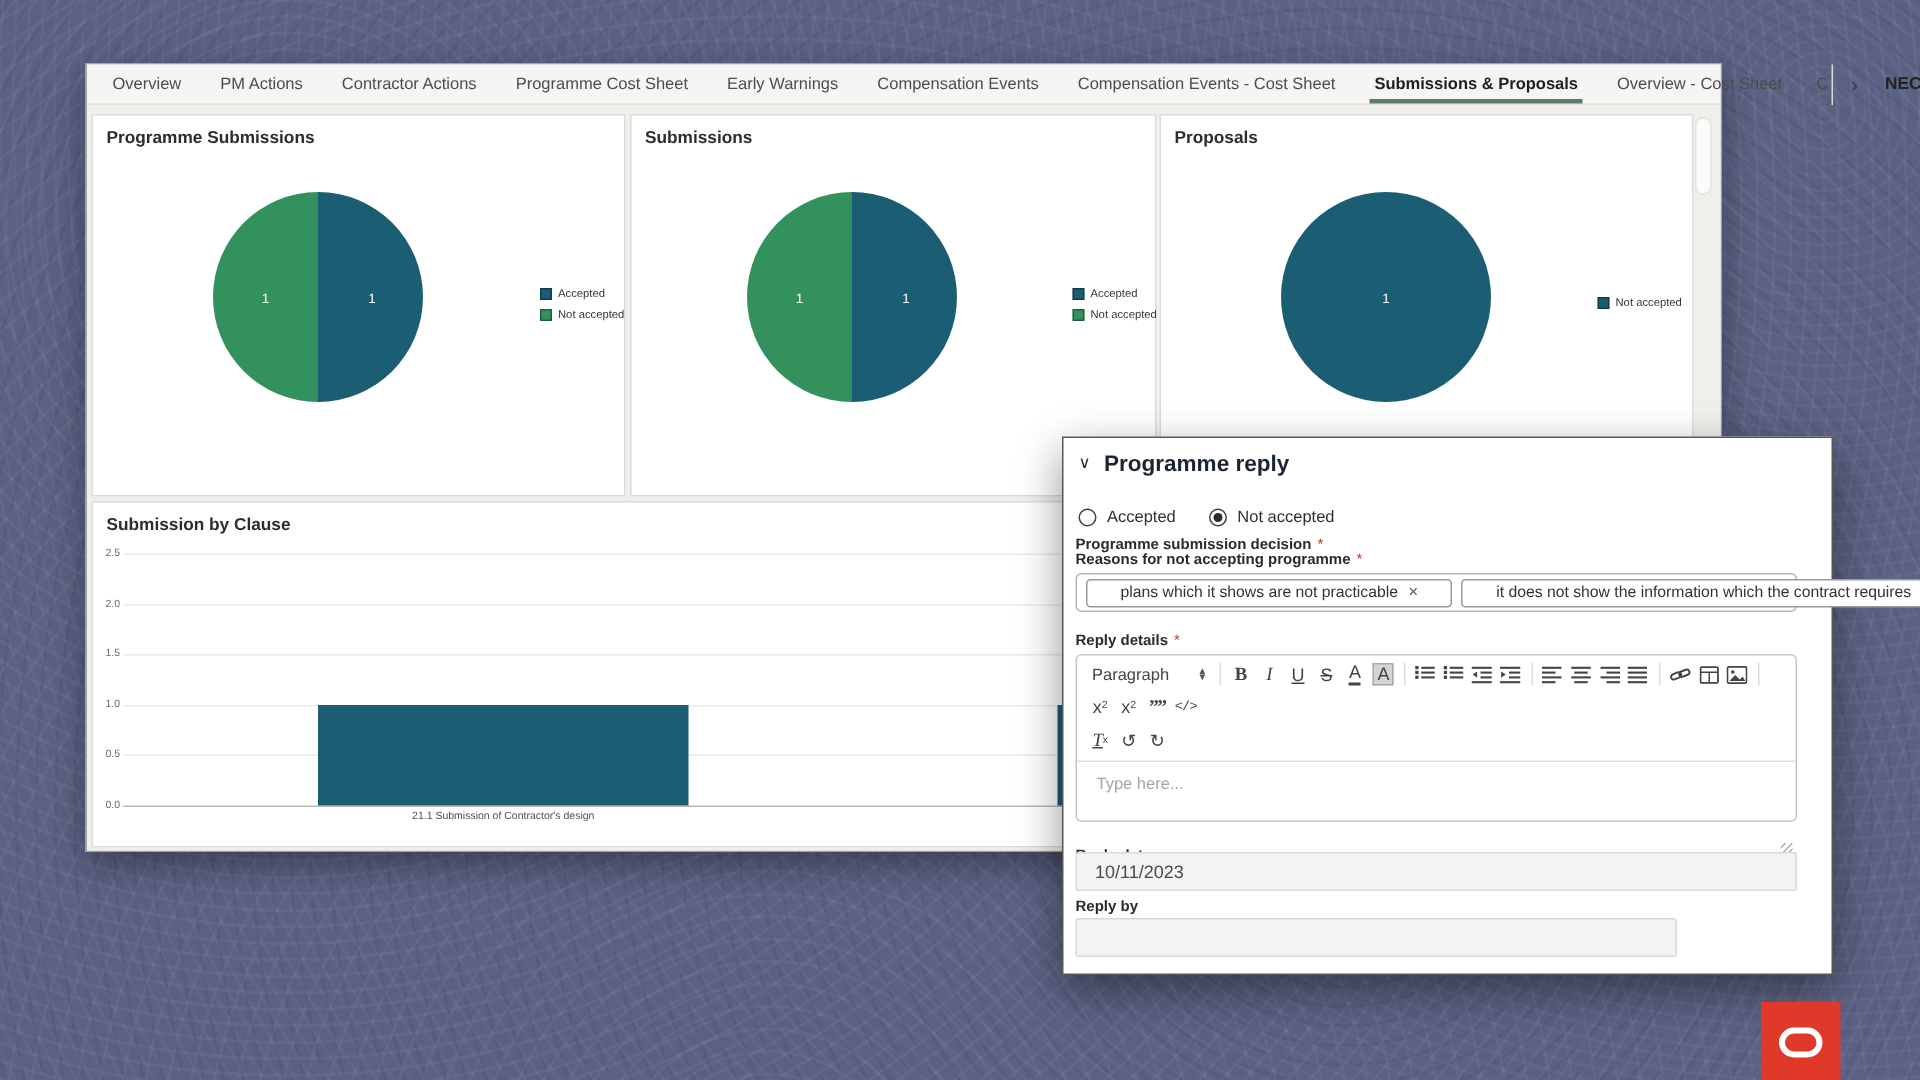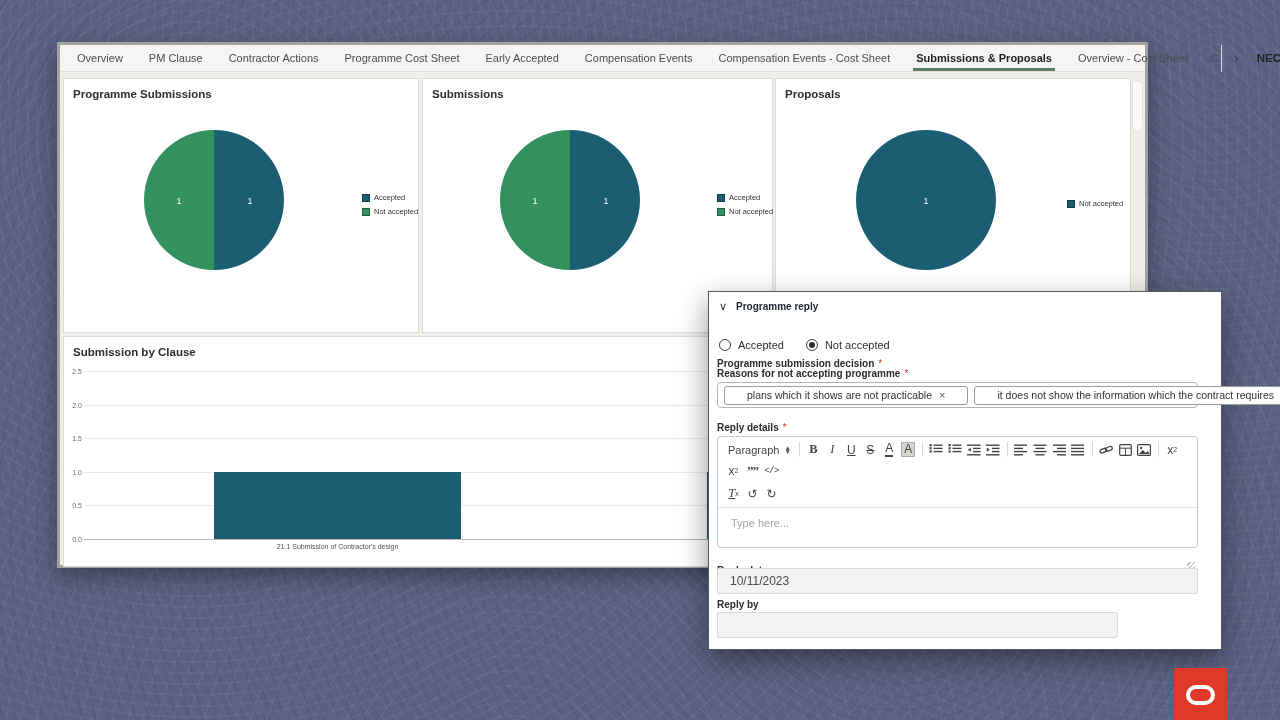--- a/index.html
+++ b/index.html
@@ -11,21 +11,21 @@
       repeating-radial-gradient(circle at 15% 20%, rgba(255,255,255,0.04) 0 2px, transparent 2px 11px),
       repeating-radial-gradient(circle at 70% 75%, rgba(0,0,0,0.05) 0 2px, transparent 2px 13px),
       repeating-radial-gradient(circle at 95% 10%, rgba(255,255,255,0.03) 0 2px, transparent 2px 9px),
       repeating-radial-gradient(circle at 40% 110%, rgba(255,255,255,0.035) 0 2px, transparent 2px 15px);
     position:relative;
   }
 
   
   #window {
     position:absolute; left:57px; top:42px; width:1091px; height:526px;
-    background:#f6f5f3; border:3px solid #a3a3a3;
+    background:#f6f5f3; border:1px solid #a3a3a3;
     box-shadow:0 8px 22px rgba(0,0,0,.38);
   }
   .tabbar {
     position:absolute; top:0; left:0; right:0; height:27px;
     display:flex; align-items:stretch; background:#f6f5f3;
     border-bottom:1px solid #e2e0dc; padding-left:4px;
   }
   .tab {
     display:flex; align-items:center; padding:0 13px; font-size:11px;
     color:#4c4c4c; white-space:nowrap; cursor:pointer; position:relative;
@@ -73,21 +73,21 @@
 
   
   #modal {
     position:absolute; left:708px; top:291px; width:514px; height:359px;
     background:#fff; border:1px solid #54575c; box-shadow:0 10px 28px rgba(0,0,0,.42);
     font-size:11px; color:#333;
   }
   .m-abs { position:absolute; }
   .m-header { left:10px; top:9px; display:flex; align-items:center; gap:9px; }
   .m-chevron { font-size:11px; color:#2b2b2b; cursor:pointer; line-height:1; }
-  .m-title { font-size:10px; font-weight:bold; color:#1b2530; }
+  .m-title { font-size:15px; font-weight:bold; color:#1b2530; }
   .m-label { font-size:10px; font-weight:bold; color:#2b2b2b; }
   .req { color:#c0392b; margin-left:4px; font-size:10px; }
   .radio-row { display:flex; align-items:center; gap:22px; }
   .radio-item { display:flex; align-items:center; gap:7px; cursor:pointer; }
   .radio-circle { width:12px; height:12px; border:1.5px solid #3f3f3f; border-radius:50%;
     display:flex; align-items:center; justify-content:center; flex:none; background:#fff; }
   .radio-circle .dot { width:6px; height:6px; border-radius:50%; background:#2b2b2b; display:none; }
   .radio-item.selected .radio-circle .dot { display:block; }
   .radio-label { font-size:11px; color:#2e2e2e; }
 
@@ -105,21 +105,21 @@
   .tbtn b { font-family:"Liberation Serif", serif; font-size:12.5px; }
   .tbtn .it { font-family:"Liberation Serif", serif; font-style:italic; font-size:12.5px; }
   .tbtn .un { text-decoration:underline; }
   .tbtn .st { text-decoration:line-through; }
   .tbtn .un2 { border-bottom:2px solid #444; line-height:1.05; }
   .tbtn .hl { background:#d7d5d2; border:1px solid #aaa; padding:0 2px; line-height:1.1; }
   .tbtn sub { font-size:7px; } .tbtn sup { font-size:7px; }
   .tbtn .quo { font-family:"Liberation Serif", serif; font-weight:bold; font-size:13px; letter-spacing:-1px; }
   .tbtn .code { font-family:"Liberation Mono", monospace; font-size:9px; letter-spacing:-0.5px; }
   .tsep { width:1px; height:15px; background:#dcdad6; margin:0 4px; }
-  .para-select { display:flex; align-items:center; gap:5px; padding:0 4px; font-size:11px; color:#444; cursor:pointer; }
+  .para-select { display:flex; align-items:center; gap:19px; padding:0 4px; font-size:11px; color:#444; cursor:pointer; }
   .ud { display:flex; flex-direction:column; line-height:0.55; font-size:6.5px; color:#555; }
   .editor-body { position:relative; height:64px; }
   .placeholder { position:absolute; left:13px; top:9px; color:#a7a5a2; font-size:11px; }
   .resize-handle { position:absolute; right:2px; bottom:2px; width:8px; height:8px;
     background:repeating-linear-gradient(135deg, transparent 0 2px, #b3b1ae 2px 3px); cursor:nwse-resize; }
 
   .m-input { background:#f4f3f1; border:1px solid #dbd9d5; border-radius:2px;
     font-size:12px; color:#4a4a4a; padding:0 12px; display:flex; align-items:center; }
   #reply-date-input { left:8px; top:276px; width:481px; height:26px; }
   #reply-by-input { left:8px; top:320px; width:401px; height:26px; }
@@ -129,24 +129,24 @@
   #oracle-logo .pill { position:absolute; left:12px; top:17px; width:29px; height:20px;
     border:4.5px solid #fff; border-radius:12px; }
 </style>
 </head>
 <body>
 
 <div id="window">
   <div class="tabbar">
     <div id="tabs" style="display:flex;">
         <div class="tab">Overview</div>
-        <div class="tab">PM Clause</div>
+        <div class="tab">PM Actions</div>
         <div class="tab">Contractor Actions</div>
         <div class="tab">Programme Cost Sheet</div>
-        <div class="tab">Early Accepted</div>
+        <div class="tab">Early Warnings</div>
         <div class="tab">Compensation Events</div>
         <div class="tab">Compensation Events - Cost Sheet</div>
         <div class="tab active">Submissions &amp; Proposals</div>
         <div class="tab">Overview - Cost Sheet</div>
         <div class="tab partial">C</div>
       </div>
     <div class="tab-right">
       <div class="tab-divider"></div>
       <button class="ovf-chevron">›</button>
       <span class="ctx-label">NEC4 Contract</span>

